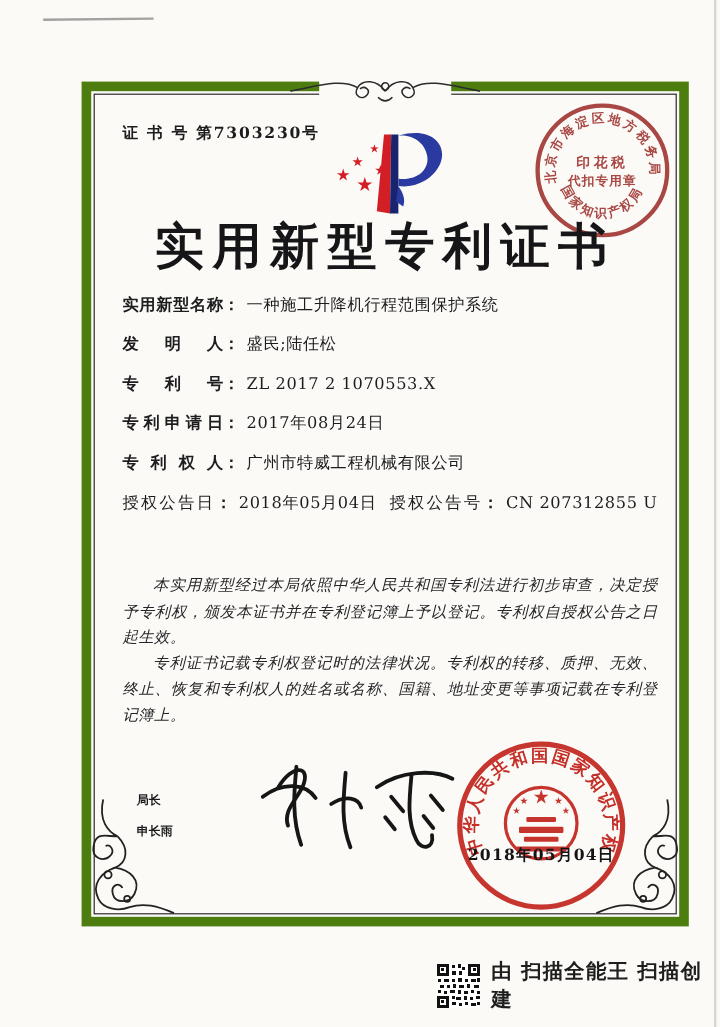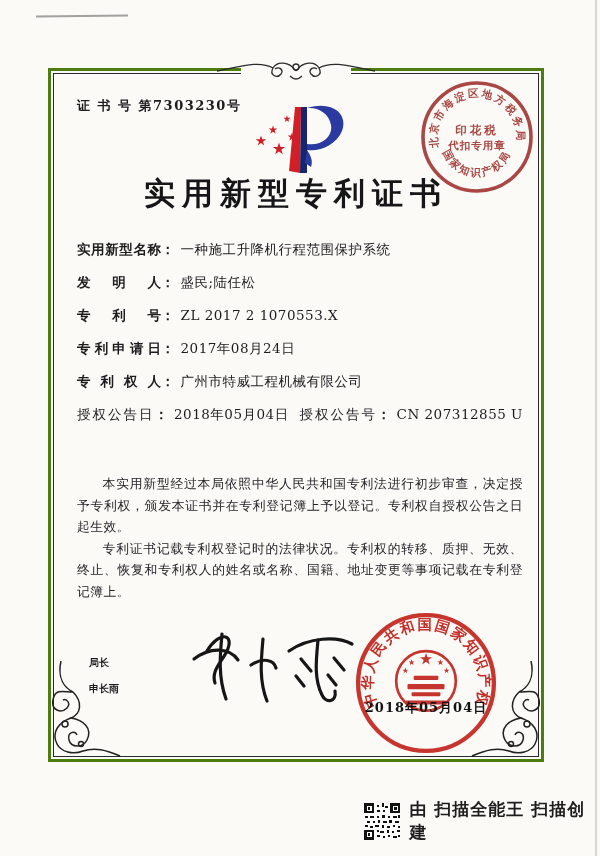--- a/index.html
+++ b/index.html
@@ -6,52 +6,52 @@
   .page{
     position:relative; width:600px; height:856px;
     background:#fbfaf7; overflow:hidden;
     font-family:"DejaVu Serif","Liberation Serif",serif;
     color:#1d1d1f;
   }
   .edge-right{position:absolute; right:3px; top:0; width:2px; height:100%; background:#d8d6d1;}
   .artifact{position:absolute; left:36px; top:15px; width:92px; height:2px; background:#4a4a4a; opacity:.5; transform:rotate(-.6deg);}
 
   .frame{
-    position:absolute; left:48px; top:68px; width:490px; height:688px;
-    border:3px solid #4d7c0f;
+    position:absolute; left:68px; top:68px; width:490px; height:688px;
+    border:8px solid #4d7c0f;
   }
   .frame-inner{position:absolute; inset:2px; border:1px solid #2a2a2e; pointer-events:none;}
 
   .orn{position:absolute;}
   .orn-top{left:50%; top:-14px; transform:translateX(-50%); width:170px; height:27px;}
   .orn-bl{left:-9px; top:590px; width:80px; height:100px;}
   .orn-br{right:-9px; top:590px; width:80px; height:100px; transform:scaleX(-1);}
 
   .cert-no{position:absolute; left:26px; top:26px; font-size:13px; letter-spacing:1.5px; font-weight:600;}
 
   .logo{position:absolute; left:198px; top:30px; width:102px; height:82px;}
   .tax-stamp{position:absolute; left:366px; top:6px; width:120px; height:120px; opacity:.93;}
 
   .title{position:absolute; left:0; right:0; top:102px; text-align:center;
-    font-size:31px; font-weight:700; letter-spacing:7px; color:#161618;}
+    font-size:41px; font-weight:700; letter-spacing:7px; color:#161618;}
 
   .fields{position:absolute; left:26px; right:18px; top:168px; font-size:13.5px;}
   .field-row{margin-bottom:13px; line-height:20px; white-space:nowrap;}
   .flabel{display:inline-block; width:84px; text-align:justify; text-align-last:justify; font-weight:600; vertical-align:top;}
   .fcolon{font-weight:600;}
   .fvalue{margin-left:6px; letter-spacing:.5px;}
   .field-row.addr{white-space:normal;}
   .field-row.addr .fvalue{display:inline-block; width:382px; vertical-align:top;}
   .grant-row{display:flex; line-height:20px; margin-top:2px;}
   .grant-pair1{width:256px; white-space:nowrap;}
   .grant-pair2{white-space:nowrap;}
   .glabel{font-weight:400; letter-spacing:2px;}
 
   .paras{position:absolute; left:26px; right:18px; top:402px; font-size:12.8px; line-height:21.5px; text-align:justify; color:#26262a;}
-  .paras p{margin:0; text-indent:2em; letter-spacing:.4px;}
+  .paras p{margin:0; text-indent:2em; letter-spacing:.4px;font-style:italic;}
 
   .signer{position:absolute; left:38px; top:580px; font-family:Liberation Mono, monospace; font-weight:700; font-size:10px; line-height:26px;}
   .signature{position:absolute; left:126px; top:548px; width:215px; height:100px;}
 
   .seal{position:absolute; left:303px; top:540px; width:144px; height:144px;}
   .seal-date{position:absolute; left:303px; top:628px; width:144px; text-align:center; font-size:13px; font-weight:700; letter-spacing:1px; color:#141416;}
 
   .page-num{position:absolute; left:0; right:0; top:656px; text-align:center; font-size:11.5px; letter-spacing:1px; font-weight:600;}
 
   .camscanner{position:absolute; left:364px; top:798px; display:flex; align-items:center; gap:9px;}

